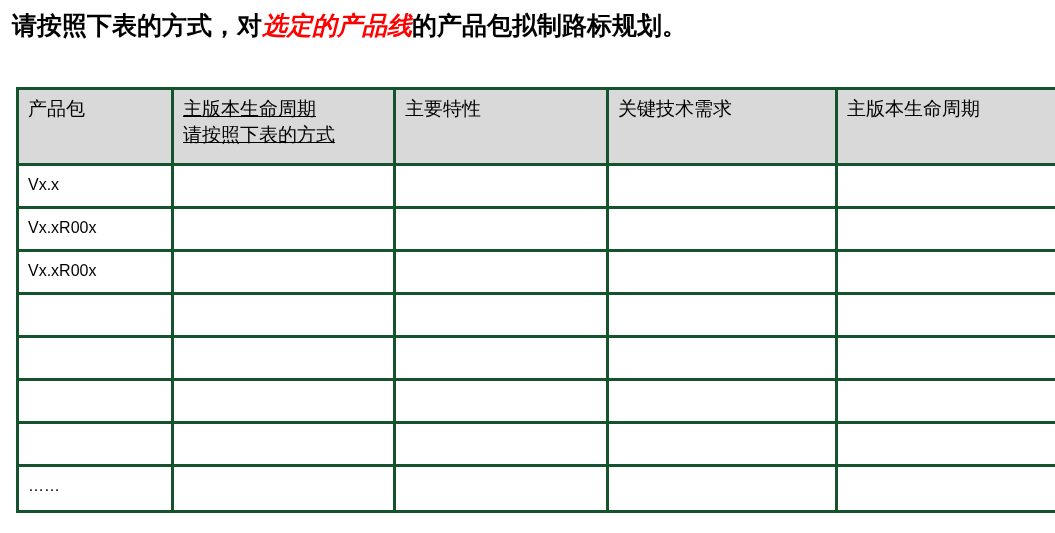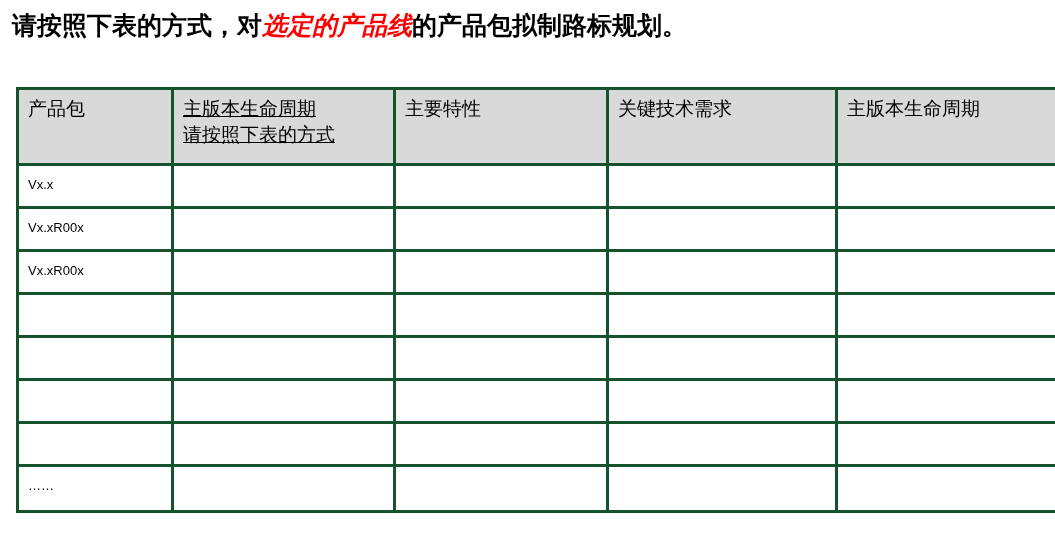--- a/index.html
+++ b/index.html
@@ -56,21 +56,21 @@
     color: #000000;
     box-sizing: border-box;
   }
   table.roadmap thead th {
     background: #d9d9d9;
     height: 76px;
   }
   table.roadmap tbody td {
     height: 43px;
     font-family: "Liberation Sans", sans-serif;
-    font-size: 13px;
+    font-size: 16px;
     line-height: 26px;
   }
   table.roadmap tbody tr.last td {
     height: 46px;
   }
   .col1 { width: 155px; }
   .col2 { width: 222px; text-decoration: underline; }
   .col3 { width: 213px; }
   .col4 { width: 229px; }
   .col5 { width: 222px; }

